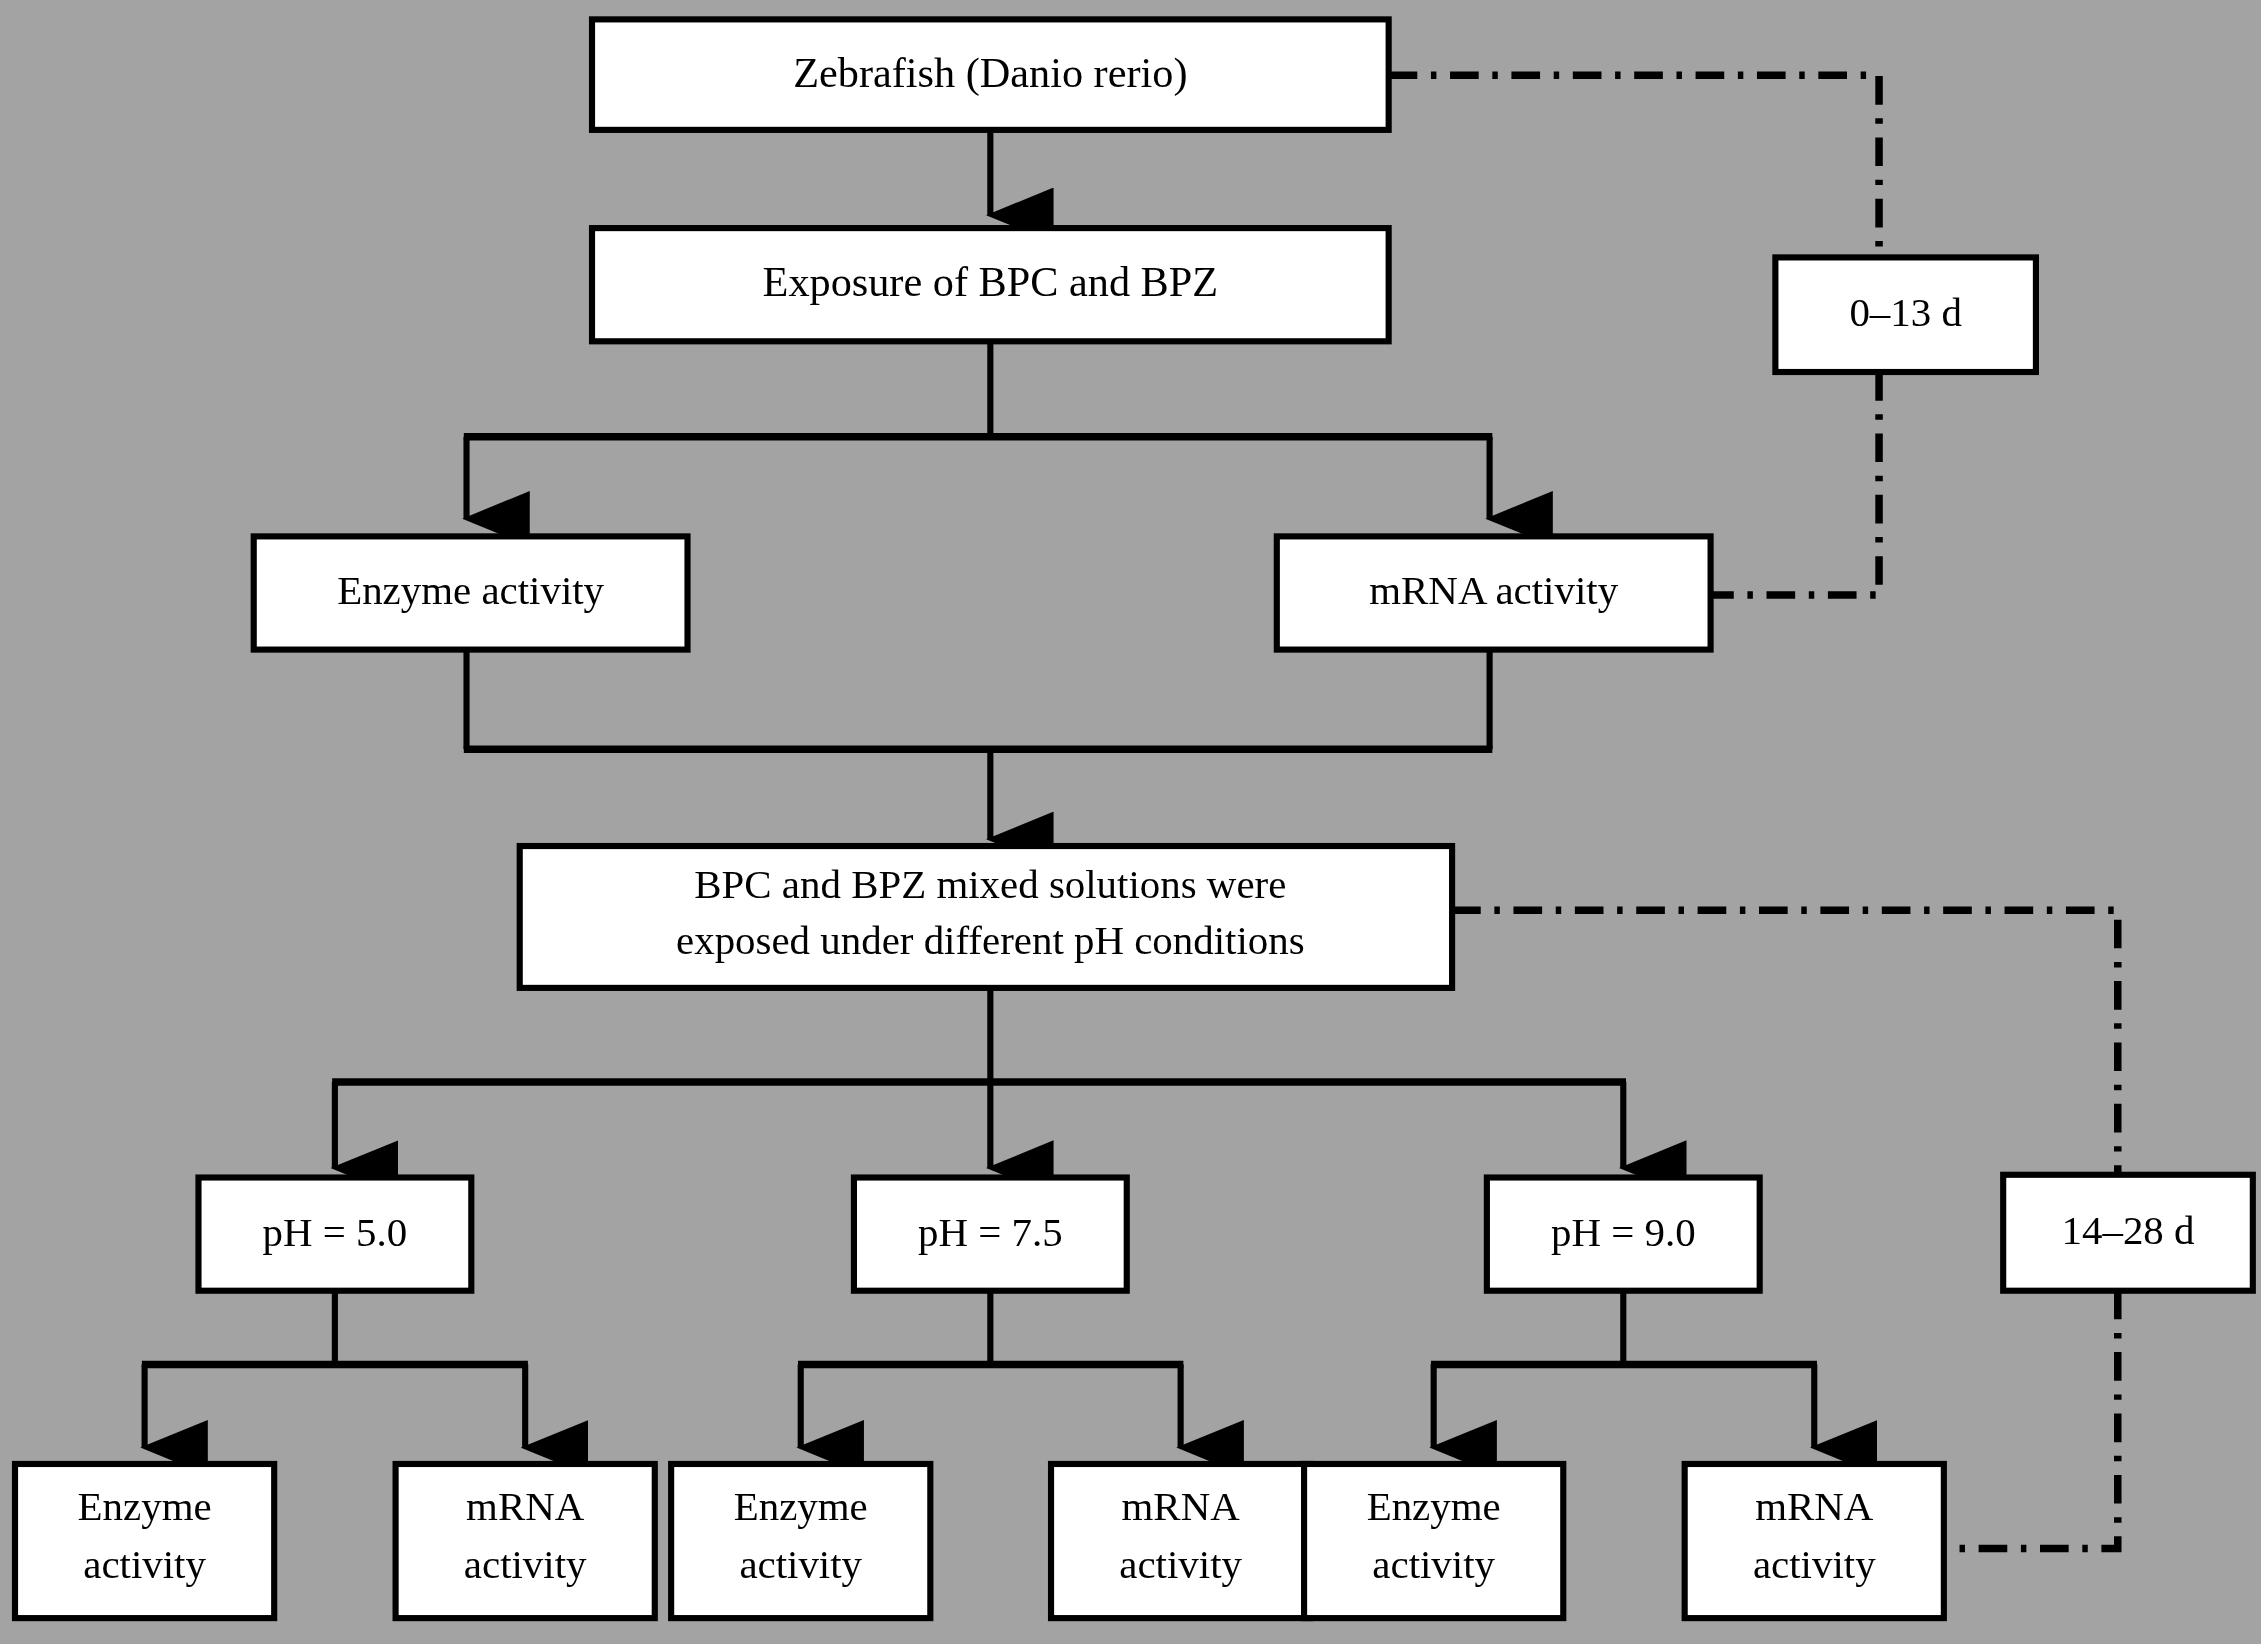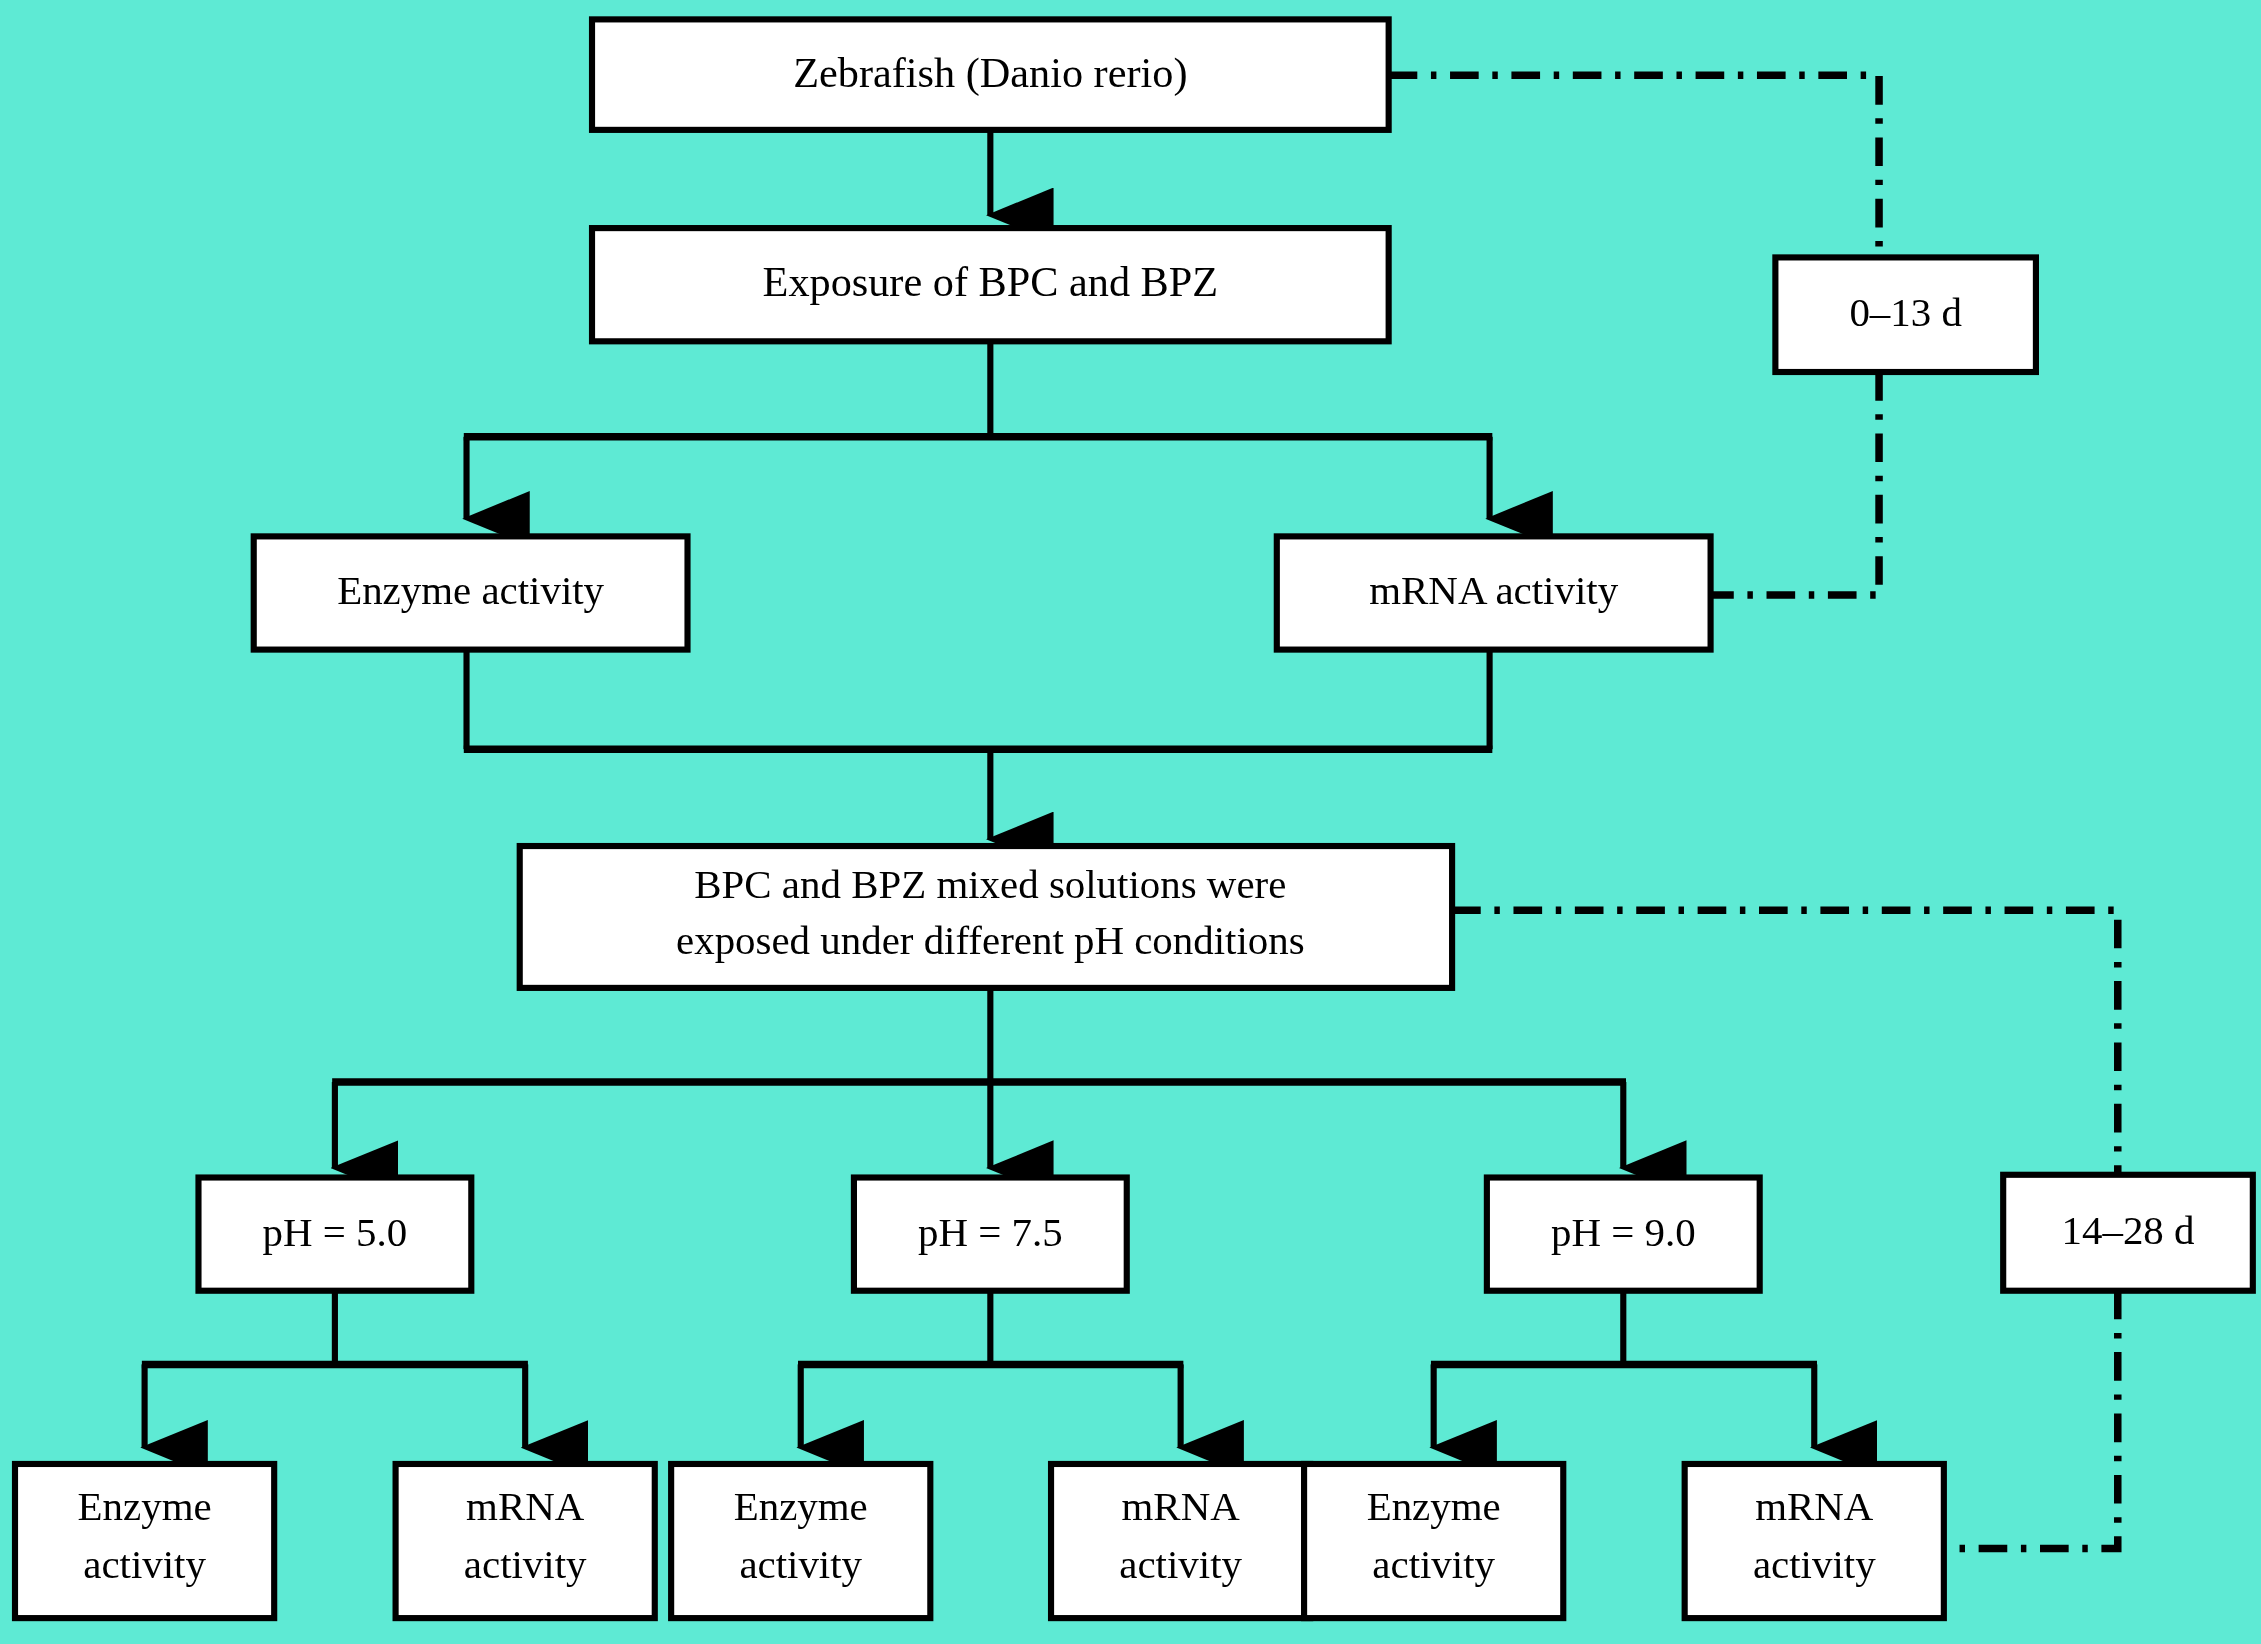--- a/index.html
+++ b/index.html
@@ -7,21 +7,21 @@
     padding: 0;
     background: #ffffff;
   }
   body {
     font-family: "Liberation Serif", "DejaVu Serif", serif;
   }
   #stage {
     position: relative;
     width: 2261px;
     height: 1645px;
-    background: #5eead4;
+    background: #a3a3a3;
     overflow: hidden;
   }
   svg.flow {
     position: absolute;
     top: 0;
     left: 0;
     width: 2261px;
     height: 1645px;
     display: block;
   }

